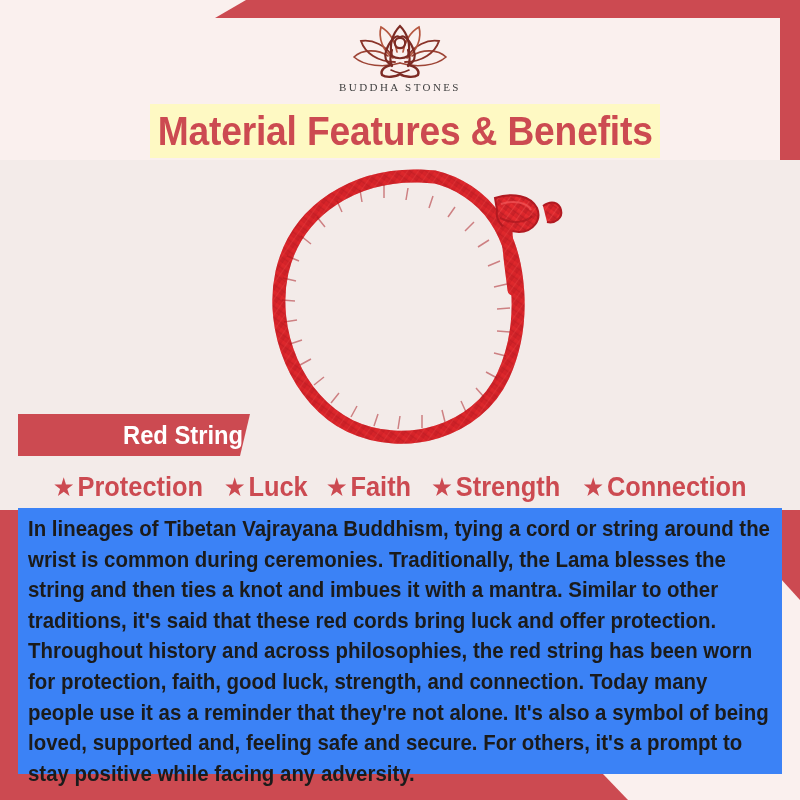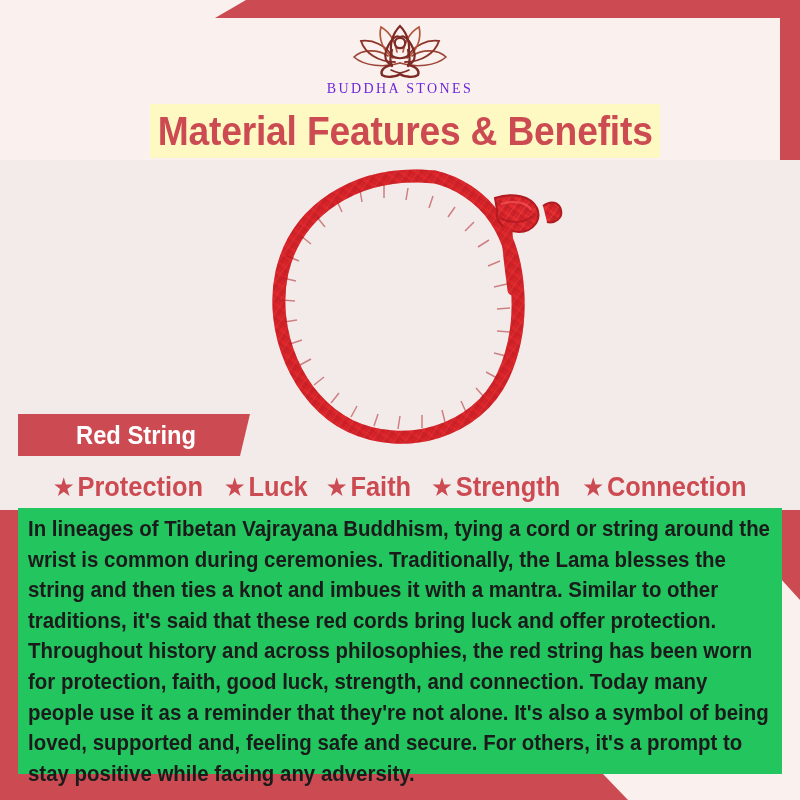--- a/index.html
+++ b/index.html
@@ -47,21 +47,21 @@
   }
 
   
   #logo-wrap{
     position:absolute;left:0;top:18px;width:800px;height:82px;
     display:flex;flex-direction:column;align-items:center;justify-content:flex-start;
   }
   #logo-mark{display:block;}
   #logo-word{
     font-family:"Liberation Serif","DejaVu Serif",serif;
-    font-size:14px;letter-spacing:2.4px;color:#6d28d9;
+    font-size:11px;letter-spacing:2.4px;color:#404040;
     margin-top:1px;font-weight:400;
   }
 
   
   #title-banner{
     position:absolute;left:150px;top:104px;width:510px;height:54px;
     background:#fef9c3;
     display:flex;align-items:center;justify-content:center;
   }
   #title-text{
@@ -74,21 +74,21 @@
   
   #product-img{
     position:absolute;left:245px;top:160px;width:340px;height:300px;
   }
 
   
   #ribbon{
     position:absolute;left:18px;top:414px;width:232px;height:42px;
     background:#cc4a51;
     clip-path:polygon(0 0, 232px 0, 222px 42px, 0 42px);
-    display:flex;align-items:center;
+    display:flex;align-items:center;padding-left:47px;
   }
   #ribbon-label{
     color:#ffffff;font-weight:700;font-size:25px;
     margin-left:58px;transform:scaleX(0.95);transform-origin:left center;
     white-space:nowrap;
   }
 
   
   #benefits{
     position:absolute;left:18px;top:466px;width:764px;height:42px;
@@ -100,21 +100,21 @@
     color:#cc4a51;font-weight:700;font-size:27px;
     transform:scaleX(0.94);transform-origin:center;
   }
   .benefit .star{font-size:26px;line-height:1;margin-right:3px;}
   .benefit .bname{line-height:1;}
   .bgap{display:inline-block;width:13px;}
 
   
   #copy{
     position:absolute;left:18px;top:508px;width:764px;height:266px;
-    background:#22c55e;
+    background:#3b82f6;
     padding:6px 5px 0 10px;
     box-sizing:border-box;
   }
   #copy p{
     margin:0;
     color:#1b1b1b;
     font-weight:700;
     font-size:21.4px;
     line-height:30.6px;
     transform:scaleX(0.955);

